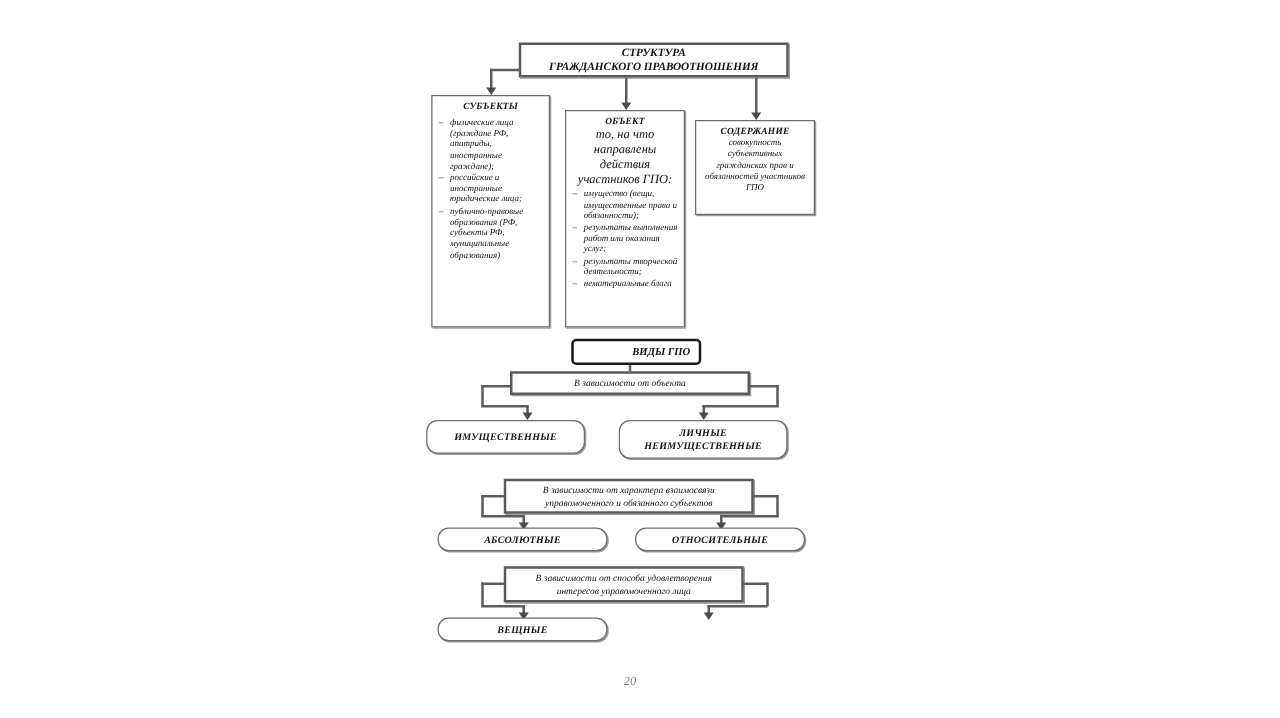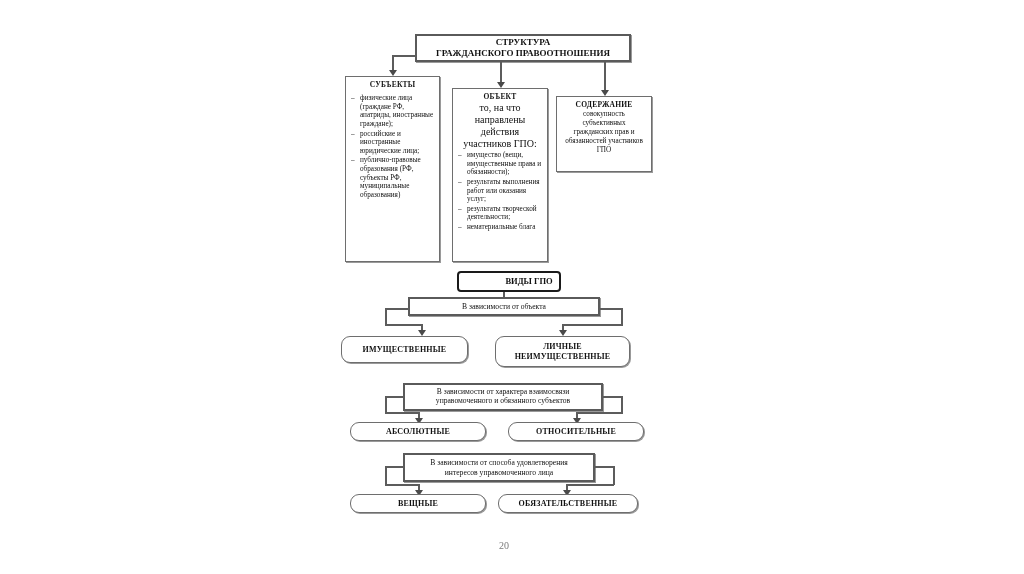--- a/index.html
+++ b/index.html
@@ -10,20 +10,21 @@
   body {
     font-family: "Liberation Serif", "DejaVu Serif", serif;
     color: #111111;
   }
   #page {
     position: relative;
     width: 1024px;
     height: 574px;
     background: #ffffff;
     overflow: hidden;
+    font-style: italic;
   }
   .box {
     position: absolute;
     box-sizing: border-box;
     background: #ffffff;
     border: 1.5px solid #6e6e6e;
     box-shadow: 1px 1px 0 0 #9a9a9a;
     display: flex;
     flex-direction: column;
     align-items: center;
@@ -160,21 +161,21 @@
   <div class="arrow" style="left:559px; top:330px;"></div>
 
   <div class="box rounded titleblock" style="left:341px; top:336px; width:127px; height:27px; justify-content:center;">
     <div class="hdr" style="font-size:8px;">ИМУЩЕСТВЕННЫЕ</div>
   </div>
   <div class="box rounded titleblock" style="left:495px; top:336px; width:135px; height:31px; justify-content:center;">
     <div class="hdr" style="font-size:8px; line-height:1.2;">ЛИЧНЫЕ</div>
     <div class="hdr" style="font-size:8px; line-height:1.2;">НЕИМУЩЕСТВЕННЫЕ</div>
   </div>
 
-  <div class="box thick" style="left:403px; top:383px; width:200px; height:28px; justify-content:flex-start; padding:2px;">
+  <div class="box thick" style="left:403px; top:383px; width:200px; height:28px; justify-content:space-between; padding:2px;">
     <div class="sub" style="font-size:7.6px; line-height:1.25;">В зависимости от характера взаимосвязи</div>
     <div class="sub" style="font-size:7.6px; line-height:1.25;">управомоченного и обязанного субъектов</div>
   </div>
   <div class="line" style="left:385px; top:396px; width:19px; height:1.5px;"></div>
   <div class="line" style="left:385px; top:396px; width:1.5px; height:17px;"></div>
   <div class="line" style="left:385px; top:412px; width:34px; height:1.5px;"></div>
   <div class="line" style="left:418px; top:412px; width:1.5px; height:8px;"></div>
   <div class="arrow" style="left:415px; top:418px;"></div>
 
   <div class="line" style="left:602px; top:396px; width:20px; height:1.5px;"></div>
@@ -202,19 +203,16 @@
 
   <div class="line" style="left:594px; top:466px; width:20px; height:1.5px;"></div>
   <div class="line" style="left:613px; top:466px; width:1.5px; height:19px;"></div>
   <div class="line" style="left:566px; top:484px; width:48px; height:1.5px;"></div>
   <div class="line" style="left:566px; top:484px; width:1.5px; height:8px;"></div>
   <div class="arrow" style="left:563px; top:490px;"></div>
 
   <div class="box rounded titleblock" style="left:350px; top:494px; width:136px; height:19px; justify-content:center;">
     <div class="hdr" style="font-size:8px;">ВЕЩНЫЕ</div>
   </div>
-  <div class="box rounded titleblock" style="left:498px; top:494px; width:140px; height:19px; justify-content:center;">
-    <div class="hdr" style="font-size:8px;">ОБЯЗАТЕЛЬСТВЕННЫЕ</div>
-  </div>
 
   <div class="pagenum" style="left:484px; top:540px; width:40px;">20</div>
 
 </div>
 
 </body></html>

